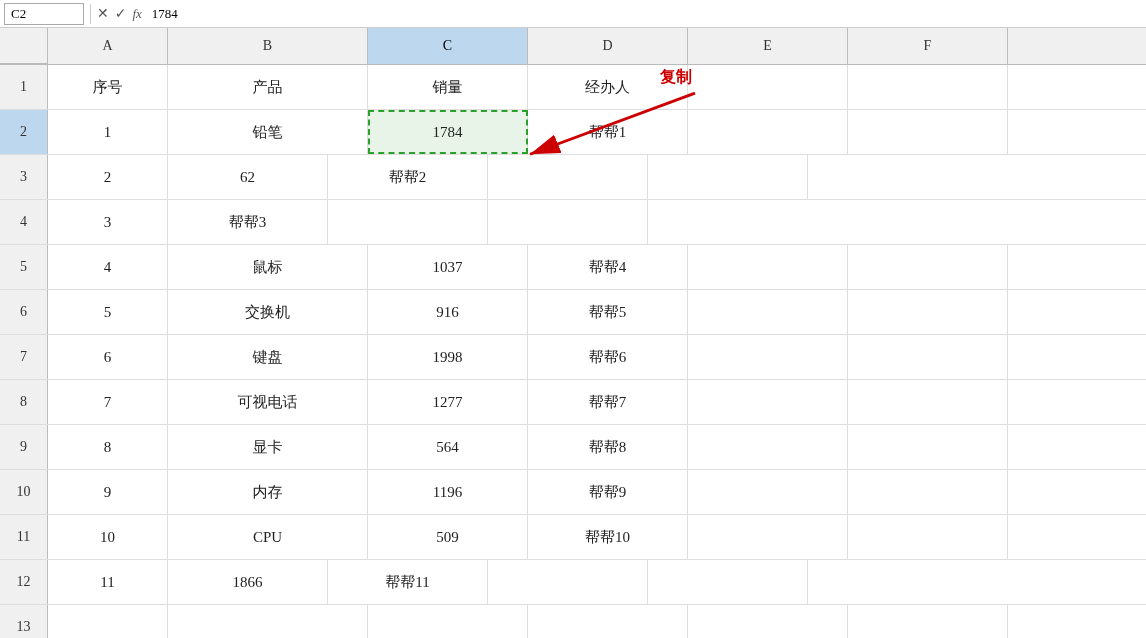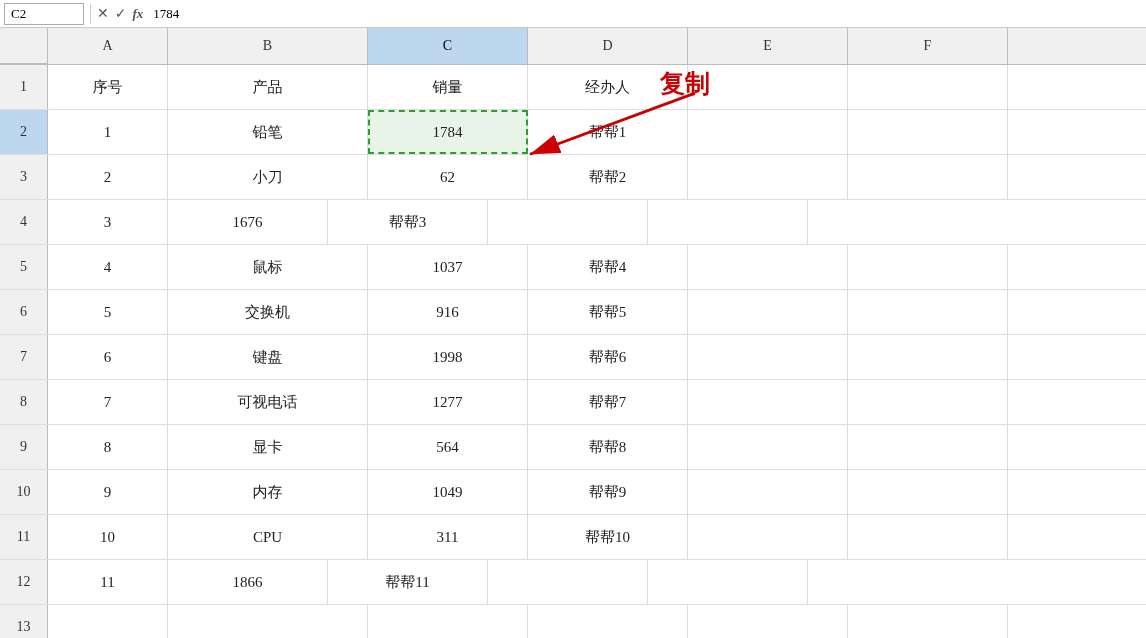--- a/index.html
+++ b/index.html
@@ -176,21 +176,21 @@
       height: 100%;
       pointer-events: none;
       z-index: 10;
     }
 
     .copy-label {
       position: absolute;
       top: 2px;
       left: 660px;
       color: #cc0000;
-      font-size: 25px;
+      font-size: 16px;
       font-weight: bold;
       font-family: 'SimSun', serif;
     }
 
     
     .arrow-svg {
       position: absolute;
       top: 0;
       left: 0;
       width: 100%;
@@ -200,21 +200,21 @@
   </style>
 </head>
 <body>
 
 <div class="formula-bar">
   <div class="cell-name-box">C2</div>
   <div class="formula-bar-divider"></div>
   <div class="formula-icons">
     <span style="color:#555;font-size:14px;">✕</span>
     <span style="color:#555;font-size:14px;">✓</span>
-    <span style="font-style:italic;font-weight:bold;color:#555;">fx</span>
+    <span style="font-style:italic;font-weight:normal;color:#555;">fx</span>
   </div>
   <input class="formula-input" value="1784" readonly="" style="">
 </div>
 
 <div class="spreadsheet">
 
   <div class="col-headers">
     <div class="corner-cell"></div>
     <div class="col-header col-a">A</div>
     <div class="col-header col-b">B</div>
@@ -242,31 +242,29 @@
       <div class="cell col-b">铅笔</div>
       <div class="cell col-c selected-cell">1784</div>
       <div class="cell col-d">帮帮1</div>
       <div class="cell col-e"></div>
       <div class="cell col-f"></div>
     </div>
 
     <div class="table-row">
       <div class="row-header">3</div>
       <div class="cell col-a">2</div>
-      <div class="cell col-b">小刀</div>
       <div class="cell col-c">62</div>
       <div class="cell col-d">帮帮2</div>
       <div class="cell col-e"></div>
       <div class="cell col-f"></div>
     </div>
 
     <div class="table-row">
       <div class="row-header">4</div>
       <div class="cell col-a">3</div>
-      <div class="cell col-c">1676</div>
       <div class="cell col-d">帮帮3</div>
       <div class="cell col-e"></div>
       <div class="cell col-f"></div>
     </div>
 
     <div class="table-row">
       <div class="row-header">5</div>
       <div class="cell col-a">4</div>
       <div class="cell col-b">鼠标</div>
       <div class="cell col-c">1037</div>
@@ -312,31 +310,31 @@
       <div class="cell col-c">564</div>
       <div class="cell col-d">帮帮8</div>
       <div class="cell col-e"></div>
       <div class="cell col-f"></div>
     </div>
 
     <div class="table-row">
       <div class="row-header">10</div>
       <div class="cell col-a">9</div>
       <div class="cell col-b">内存</div>
-      <div class="cell col-c">1049</div>
+      <div class="cell col-c">1196</div>
       <div class="cell col-d">帮帮9</div>
       <div class="cell col-e"></div>
       <div class="cell col-f"></div>
     </div>
 
     <div class="table-row">
       <div class="row-header">11</div>
       <div class="cell col-a">10</div>
       <div class="cell col-b">CPU</div>
-      <div class="cell col-c">311</div>
+      <div class="cell col-c">509</div>
       <div class="cell col-d">帮帮10</div>
       <div class="cell col-e"></div>
       <div class="cell col-f"></div>
     </div>
 
     <div class="table-row">
       <div class="row-header">12</div>
       <div class="cell col-a">11</div>
       <div class="cell col-c">1866</div>
       <div class="cell col-d">帮帮11</div>

